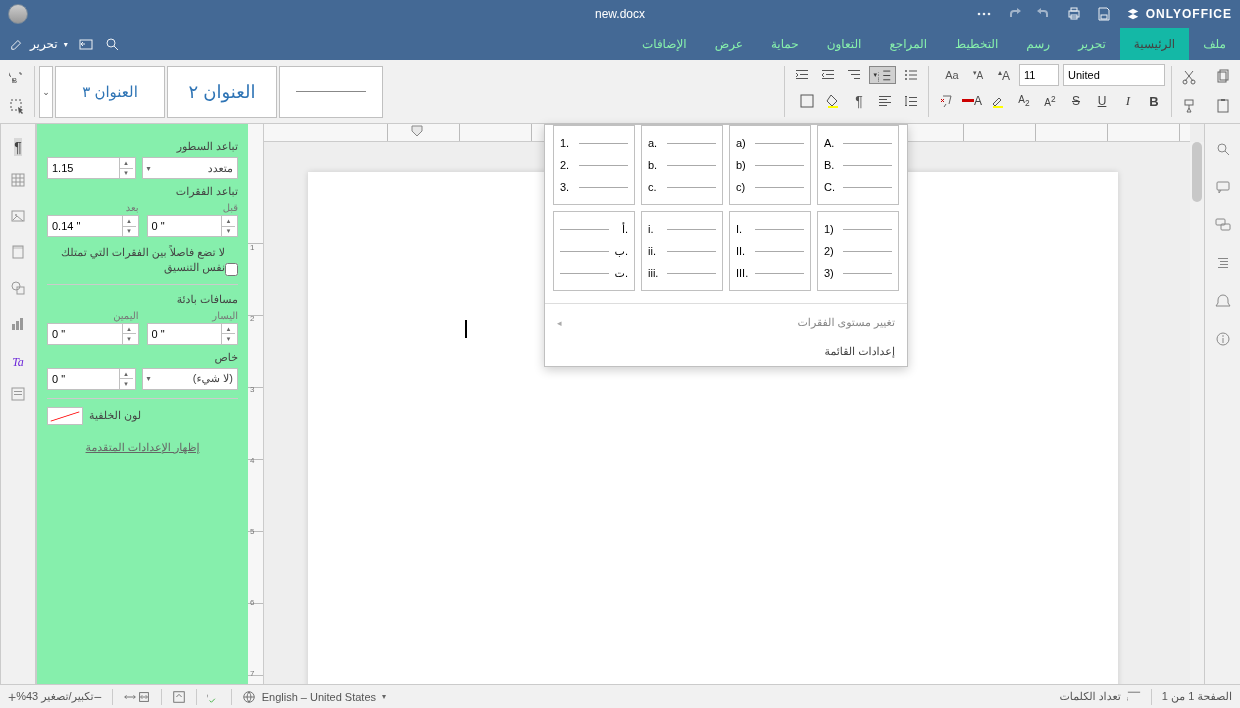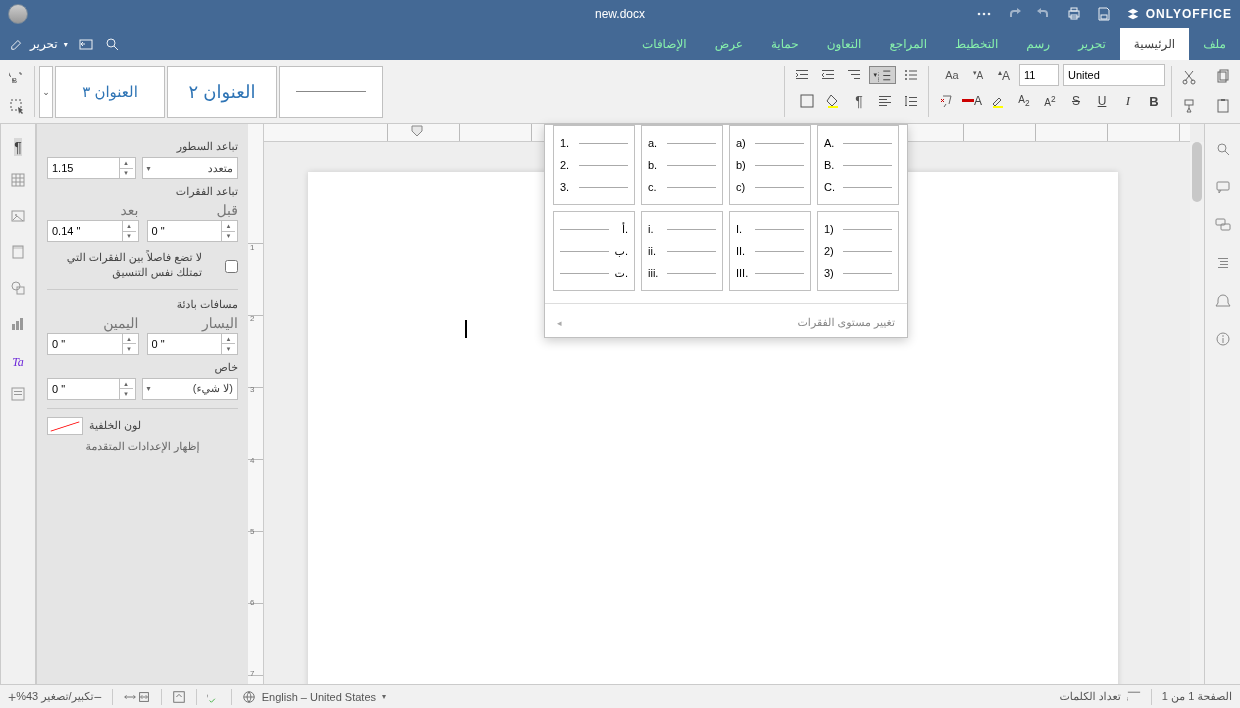--- a/index.html
+++ b/index.html
@@ -11,21 +11,21 @@
 .titlebar-center { position: absolute; left: 50%; transform: translateX(-50%); }
 .titlebar-right { display: flex; align-items: center; gap: 14px; }
 .avatar { width: 20px; height: 20px; border-radius: 50%; background: linear-gradient(#ccc, #999); border: 1px solid #789; }
 .logo { display: flex; align-items: center; gap: 6px; font-weight: bold; letter-spacing: 1px; }
 .logo-icon { width: 14px; height: 14px; }
 .tb-icon { width: 16px; height: 16px; opacity: 0.9; cursor: pointer; }
 
 
 .tabsbar { height: 32px; background: #446995; display: flex; align-items: stretch; direction: rtl; padding-right: 0; }
 .tab { padding: 0 14px; color: #86efac; font-size: 12px; display: flex; align-items: center; cursor: pointer; }
-.tab.active { background: #ffffff; color: #444; text-align: center; }
+.tab.active { background: #14b8a6; color: #444; text-align: center; }
 .tabs-spacer { flex: 1; }
 .tabs-left-tools { display: flex; align-items: center; gap: 10px; padding: 0 10px; color: #fff; direction: ltr; }
 .edit-mode { display: flex; align-items: center; gap: 6px; font-size: 12px; color: #fff; }
 
 
 .toolbar { height: 64px; background: #f1f1f1; border-bottom: 1px solid #cbcbcb; display: flex; direction: rtl; }
 .toolbar-section { padding: 4px 6px; display: flex; flex-direction: column; gap: 4px; }
 .toolbar-section.vert2 { justify-content: space-around; }
 .sep { width: 1px; background: #cbcbcb; margin: 6px 0; }
 .tb-btn { width: 22px; height: 22px; display: flex; align-items: center; justify-content: center; cursor: pointer; border-radius: 2px; }
@@ -35,36 +35,36 @@
 .style-gallery { display: flex; height: 56px; gap: 2px; align-items: center; direction: ltr; margin-right: 4px; }
 .style-item { height: 52px; min-width: 110px; padding: 0 8px; border: 1px solid #c0c0c0; background: #fff; display: flex; align-items: center; justify-content: center; font-size: 22px; color: #2e74b5; cursor: pointer; }
 .style-item.blank { min-width: 104px; }
 .style-expand { width: 14px; height: 52px; border: 1px solid #c0c0c0; background: #fff; display: flex; align-items: center; justify-content: center; cursor: pointer; }
 
 
 .main { height: calc(708px - 28px - 32px - 64px - 24px); display: flex; direction: rtl; }
 .rightbar { width: 36px; background: #f1f1f1; border-left: 1px solid #cbcbcb; display: flex; flex-direction: column; align-items: center; gap: 16px; padding-top: 14px; }
 .rightbar .rb-btn { width: 22px; height: 22px; cursor: pointer; opacity: 0.75; display:flex; align-items:center; justify-content:center; }
 .leftbar { width: 36px; background: #f1f1f1; border-right: 1px solid #cbcbcb; border-left: 1px solid #cbcbcb; display: flex; flex-direction: column; align-items: center; gap: 16px; padding-top: 14px; }
-.left-panel { width: 212px; background: #e5e5e5; border-left: 1px solid #cbcbcb; padding: 10px 10px; font-size: 11px; color: #444; }
+.left-panel { width: 212px; background: #86efac; border-left: 1px solid #cbcbcb; padding: 10px 10px; font-size: 11px; color: #444; }
 .lp-label { text-align: right; margin: 6px 0 4px; font-size: 11px; color: #444; }
 .lp-row { display: flex; gap: 6px; align-items: center; }
 .lp-spin { flex:1; height: 22px; border: 1px solid #c0c0c0; background: #fff; display: flex; align-items: center; direction: ltr; position: relative; }
 .lp-spin input { border:none; width: calc(100% - 16px); padding: 0 4px; font-size: 11px; outline:none; direction:ltr; text-align:left; }
 .spin-arrows { width: 14px; height: 100%; border-left: 1px solid #c0c0c0; display:flex; flex-direction:column; }
 .spin-arrows div { flex:1; display:flex; align-items:center; justify-content:center; font-size:7px; color:#666; cursor:pointer; }
 .spin-arrows div:first-child { border-bottom:1px solid #c0c0c0; }
 .lp-select { height:22px; border:1px solid #c0c0c0; background:#fff; display:flex; align-items:center; padding:0 4px; font-size:11px; justify-content:space-between; cursor:pointer; }
-.lp-chk { display:flex; gap:23px; align-items:center; margin:8px 0; }
+.lp-chk { display:flex; gap:0; align-items:flex-end; margin:8px 0; }
 .lp-chk input { margin-top:2px; }
 .lp-sep { height:1px; background:#cbcbcb; margin:8px 0; }
-.lp-link { color:#666; cursor:pointer; text-align:center; margin-top:5px; font-size:11px; }
+.lp-link { color:#666; text-decoration:underline; cursor:pointer; text-align:center; margin-top:16px; font-size:11px; }
 .lp-two { display:flex; gap:8px; }
 .lp-two > div { flex:1; }
-.lp-sublabel { font-size:14px; color:#777; margin-bottom:2px; }
+.lp-sublabel { font-size:10px; color:#777; margin-bottom:2px; }
 .color-well { display:flex; align-items:center; gap:6px; justify-content:flex-end; }
 .color-swatch { width:36px; height:18px; border:1px solid #c0c0c0; background:#fff; position:relative; cursor:pointer; }
 .color-swatch::after { content:''; position:absolute; left:2px; right:2px; top:50%; height:1px; background:red; transform:rotate(-18deg); }
 
 .editor-area { flex:1; background:#eee; position:relative; overflow:hidden; direction:ltr; }
 .hruler { position:absolute; top:0; left:16px; right:14px; height:18px; background:#f7f7f7; border-bottom:1px solid #cbcbcb; }
 .vruler { position:absolute; top:0; left:0; width:16px; bottom:0; background:#f7f7f7; border-right:1px solid #cbcbcb; }
 .hruler-inner { position:absolute; left:52px; right:0; top:0; bottom:0; background:repeating-linear-gradient(to right, transparent 0, transparent 71px, #bbb 71px, #bbb 72px); }
 .vruler-inner { position:absolute; top:48px; left:0; right:0; bottom:0; background:repeating-linear-gradient(to bottom, transparent 0, transparent 71px, #bbb 71px, #bbb 72px); }
 .vruler-label { position:absolute; left:2px; font-size:8px; color:#777; }
@@ -676,20 +676,23 @@
           <span class="num" style="text-align:right">.ت</span>
           <span class="ln"></span>
         </div>
     </div>
   </div>
   <div class="dd-sep"></div>
   <div class="dd-action">
       <span>تغيير مستوى الفقرات</span>
       <span class="dd-arrow">◂</span>
     </div>
+  <div class="dd-action enabled">
+      <span>إعدادات القائمة</span>
+    </div>
 </div>
 
 <div class="statusbar">
   <span class="sb-item">الصفحة 1 من 1</span>
   <div class="sb-sep"></div>
   <span class="sb-item">
     <svg class="small-ico" viewBox="0 0 16 16">
         <text x="1" y="12" font-size="7" fill="#666">123</text>
         <rect x="1" y="2" width="14" height="1" fill="#666"></rect>
       </svg>

